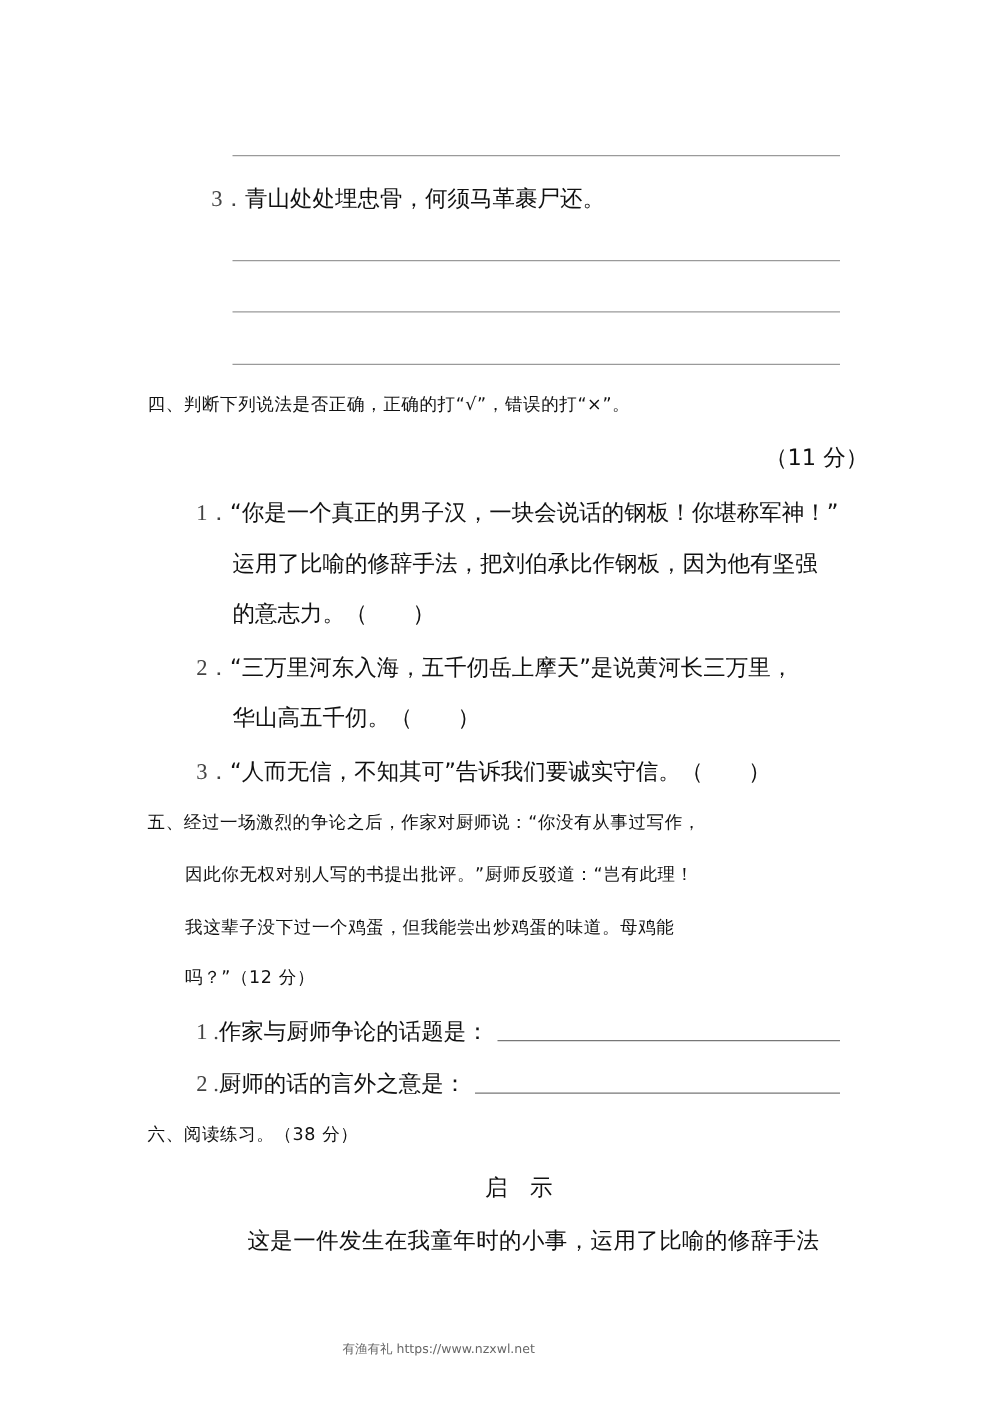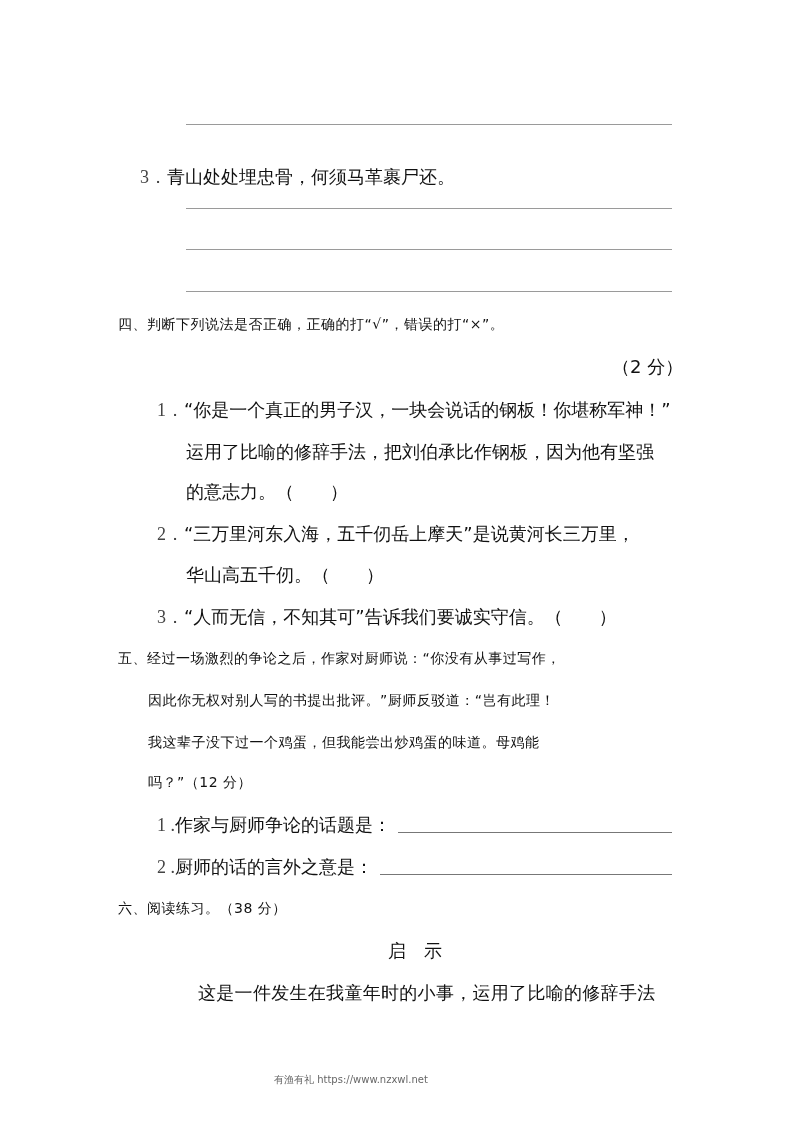--- a/index.html
+++ b/index.html
@@ -10,29 +10,29 @@
   .t { font-size: 18px; line-height: 24px; }
   .title { font-size: 14px; line-height: 24px; letter-spacing: 0.5px; }
   .serif { font-family: "DejaVu Serif", "Liberation Serif", serif; }
   .num { color: #444; font-family: "Liberation Serif", serif; }
   .footer { font-size: 10px; color: #666; line-height: 20px; }
 </style>
 </head>
 <body>
 
 <div class="line" style="left:186px; top:124px; width:486px;"></div>
-<div class="abs t" style="left:140px; top:147px;margin-top:18px;">
+<div class="abs t" style="left:169px; top:147px;">
   <span class="num">3．</span><span>青山处处埋忠骨，何须马革裹尸还。</span>
 </div>
 <div class="line" style="left:186px; top:208px; width:486px;"></div>
 <div class="line" style="left:186px; top:249px; width:486px;"></div>
 <div class="line" style="left:186px; top:291px; width:486px;"></div>
 
 <div class="abs title" style="left:118px; top:312px;">四、判断下列说法是否正确，正确的打“√”，错误的打“×”。</div>
-<div class="abs t" style="left:612px; top:355px;">（2 分）</div>
+<div class="abs t" style="left:612px; top:355px;">（11 分）</div>
 
 <div class="abs t" style="left:157px; top:398px;">
   <span class="num">1．</span><span>“你是一个真正的男子汉，一块会说话的钢板！你堪称军神！”</span>
 </div>
 <div class="abs t" style="left:186px; top:440px;">运用了比喻的修辞手法，把刘伯承比作钢板，因为他有坚强</div>
 <div class="abs t" style="left:186px; top:480px;">的意志力。（　　）</div>
 
 <div class="abs t" style="left:157px; top:522px;">
   <span class="num">2．</span><span>“三万里河东入海，五千仞岳上摩天”是说黄河长三万里，</span>
 </div>

